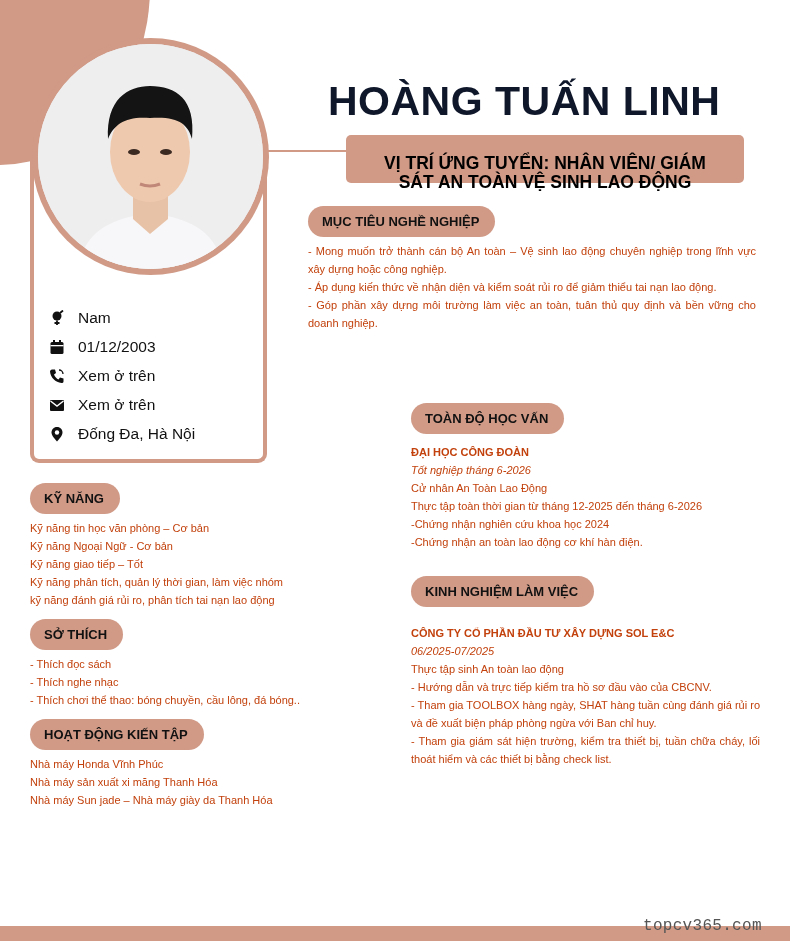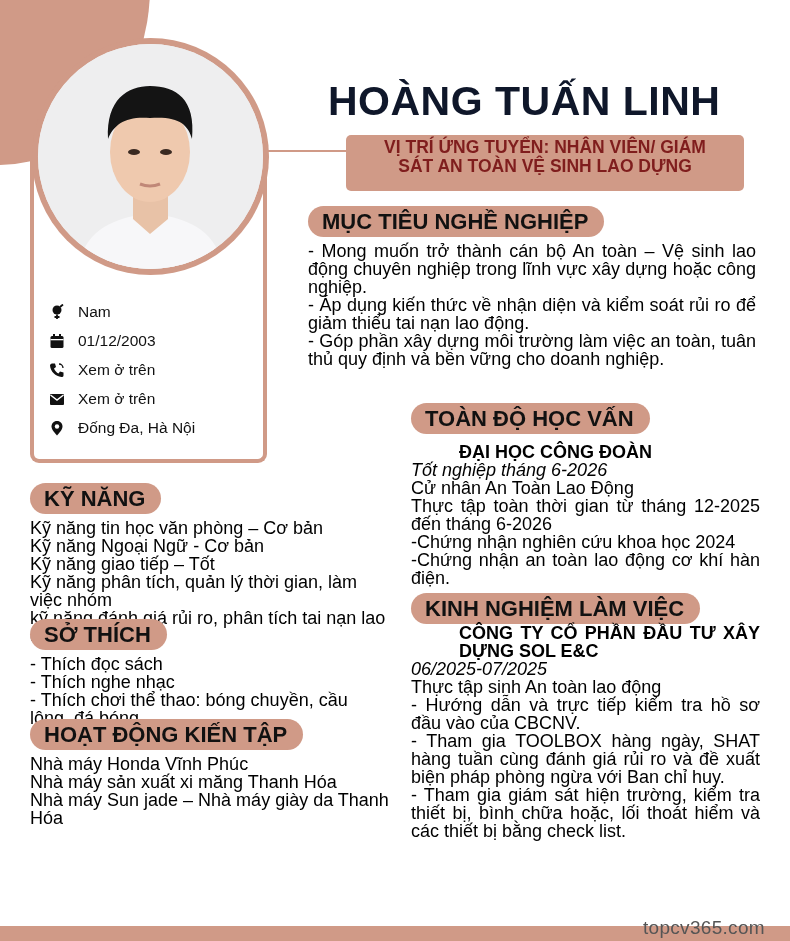--- a/index.html
+++ b/index.html
@@ -1,42 +1,42 @@
 <!DOCTYPE html>
 <html><head>
 <meta charset="utf-8">
 <style>
   * { box-sizing: border-box; margin: 0; padding: 0; }
   html, body { width: 790px; height: 941px; overflow: hidden; background: #ffffff; }
   body { position: relative; font-family: "Liberation Sans", "DejaVu Sans", sans-serif; color: #111; }
 
   .corner-blob { position: absolute; left: -150px; top: -190px; width: 300px; height: 355px; background: #d09a87; border-radius: 50%; }
   .bottom-bar { position: absolute; left: 0; top: 926px; width: 790px; height: 15px; background: #d09a87; }
-  .watermark { position: absolute; left: 643px; top: 917px; font-family: Liberation Sans, sans-serif; font-size: 19px; color: #555; letter-spacing: 0.3px; }
+  .watermark { position: absolute; left: 643px; top: 917px; font-family: Liberation Mono, monospace; font-size: 16px; color: #555; letter-spacing: 0.3px; }
 
   .profile-card { position: absolute; left: 30px; top: 150px; width: 237px; height: 313px; border: 4px solid #d09a87; border-top: none; border-radius: 0 0 9px 9px; background: #fff; }
   .photo-ring { position: absolute; left: 32px; top: 38px; width: 237px; height: 237px; border-radius: 50%; background: #d09a87; }
   .photo { position: absolute; left: 38px; top: 44px; width: 225px; height: 225px; border-radius: 50%; overflow: hidden; background: #eeeeef; }
   .photo svg { width: 100%; height: 100%; display: block; }
 
   .info-list { position: absolute; left: 48px; top: 303px; }
-  .info-row { display: flex; align-items: flex-start; height: 29px; font-size: 15.5px; color: #111; }
+  .info-row { display: flex; align-items: center; height: 29px; font-size: 15.5px; color: #111; }
   .info-row .ico { width: 18px; height: 18px; margin-right: 12px; display: inline-flex; align-items: center; justify-content: center; }
   .info-row .ico svg { width: 16px; height: 16px; }
 
   .connector { position: absolute; left: 268px; top: 150px; width: 78px; height: 1.5px; background: #d09a87; }
 
   .name { position: absolute; left: 328px; top: 78px; font-size: 41px; font-weight: bold; letter-spacing: 0.5px; color: #0f172a; }
-  .position-box { position: absolute; left: 346px; top: 135px; width: 398px; height: 56px; background: #d09a87; border-radius: 5px; text-align: center; font-weight: bold; font-size: 17.5px; line-height: 19px; padding-top: 3px; color: #7f1d1d; }
+  .position-box { position: absolute; left: 346px; top: 135px; width: 398px; height: 48px; background: #d09a87; border-radius: 5px; text-align: center; font-weight: bold; font-size: 17.5px; line-height: 19px; padding-top: 19px; color: #000000; }
 
-  .pill { position: absolute; height: 31px; background: #d09a87; border-radius: 16px; font-weight: bold; font-size: 22px; line-height: 31px; padding: 0 16px 0 14px; color: #111; white-space: nowrap; }
+  .pill { position: absolute; height: 31px; background: #d09a87; border-radius: 16px; font-weight: bold; font-size: 13px; line-height: 31px; padding: 0 16px 0 14px; color: #111; white-space: nowrap; }
 
-  .para { position: absolute; font-size: 18px; line-height: 18px; color: #000000; }
+  .para { position: absolute; font-size: 11px; line-height: 18px; color: #c2410c; }
   .justify { text-align: justify; }
-  .b { font-weight: bold; margin-left: 48px; }
+  .b { font-weight: bold; }
   .i { font-style: italic; }
 </style>
 </head>
 <body>
 
 <div class="corner-blob"></div>
 
 <div class="profile-card"></div>
 <div class="photo-ring"></div>
 <div class="photo">
@@ -101,21 +101,21 @@
     </span>
     <span>Đống Đa, Hà Nội</span>
   </div>
 </div>
 
 <div class="connector"></div>
 
 <div class="name">HOÀNG TUẤN LINH</div>
 <div class="position-box">
   <div>VỊ TRÍ ỨNG TUYỂN: NHÂN VIÊN/ GIÁM</div>
-  <div>SÁT AN TOÀN VỆ SINH LAO DỰNG</div>
+  <div>SÁT AN TOÀN VỆ SINH LAO ĐỘNG</div>
 </div>
 
 <div class="pill" style="left:308px; top:206px;">MỤC TIÊU NGHỀ NGHIỆP</div>
 <div class="para justify" style="left:308px; top:242px; width:448px;">
   <div>- Mong muốn trở thành cán bộ An toàn – Vệ sinh lao động chuyên nghiệp trong lĩnh vực xây dựng hoặc công nghiệp.</div>
   <div>- Áp dụng kiến thức về nhận diện và kiểm soát rủi ro để giảm thiểu tai nạn lao động.</div>
   <div>- Góp phần xây dựng môi trường làm việc an toàn, tuân thủ quy định và bền vững cho doanh nghiệp.</div>
 </div>
 
 <div class="pill" style="left:30px; top:483px;">KỸ NĂNG</div>
@@ -144,24 +144,24 @@
 <div class="pill" style="left:411px; top:403px;">TOÀN ĐỘ HỌC VẤN</div>
 <div class="para justify" style="left:411px; top:443px; width:349px;">
   <div class="b">ĐẠI HỌC CÔNG ĐOÀN</div>
   <div class="i">Tốt nghiệp tháng 6-2026</div>
   <div>Cử nhân An Toàn Lao Động</div>
   <div>Thực tập toàn thời gian từ tháng 12-2025 đến tháng 6-2026</div>
   <div>-Chứng nhận nghiên cứu khoa học 2024</div>
   <div>-Chứng nhận an toàn lao động cơ khí hàn điện.</div>
 </div>
 
-<div class="pill" style="left:411px; top:593px;">KINH NGHIỆM LÀM VIỆC</div>
+<div class="pill" style="left:411px; top:576px;">KINH NGHIỆM LÀM VIỆC</div>
 <div class="para justify" style="left:411px; top:624px; width:349px;">
   <div class="b">CÔNG TY CỔ PHẦN ĐẦU TƯ XÂY DỰNG SOL E&amp;C</div>
   <div class="i">06/2025-07/2025</div>
   <div>Thực tập sinh An toàn lao động</div>
   <div>- Hướng dẫn và trực tiếp kiểm tra hồ sơ đầu vào của CBCNV.</div>
   <div>- Tham gia TOOLBOX hàng ngày, SHAT hàng tuần cùng đánh giá rủi ro và đề xuất biện pháp phòng ngừa với Ban chỉ huy.</div>
-  <div>- Tham gia giám sát hiện trường, kiểm tra thiết bị, bình chữa hoặc, lối thoát hiểm và các thiết bị bằng check list.</div>
+  <div>- Tham gia giám sát hiện trường, kiểm tra thiết bị, tuần chữa cháy, lối thoát hiểm và các thiết bị bằng check list.</div>
 </div>
 
 <div class="bottom-bar"></div>
 <div class="watermark">topcv365.com</div>
 
 </body></html>

